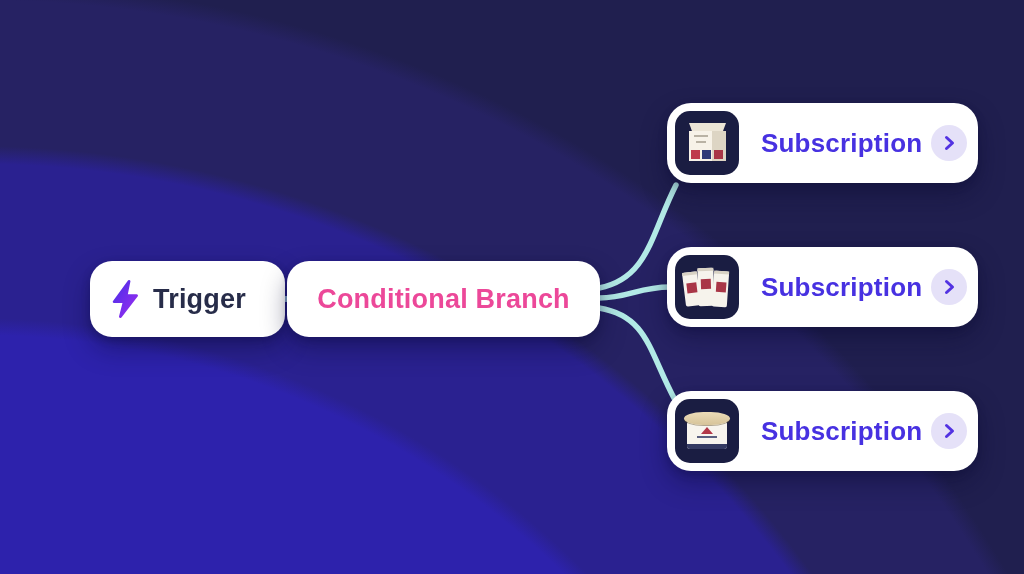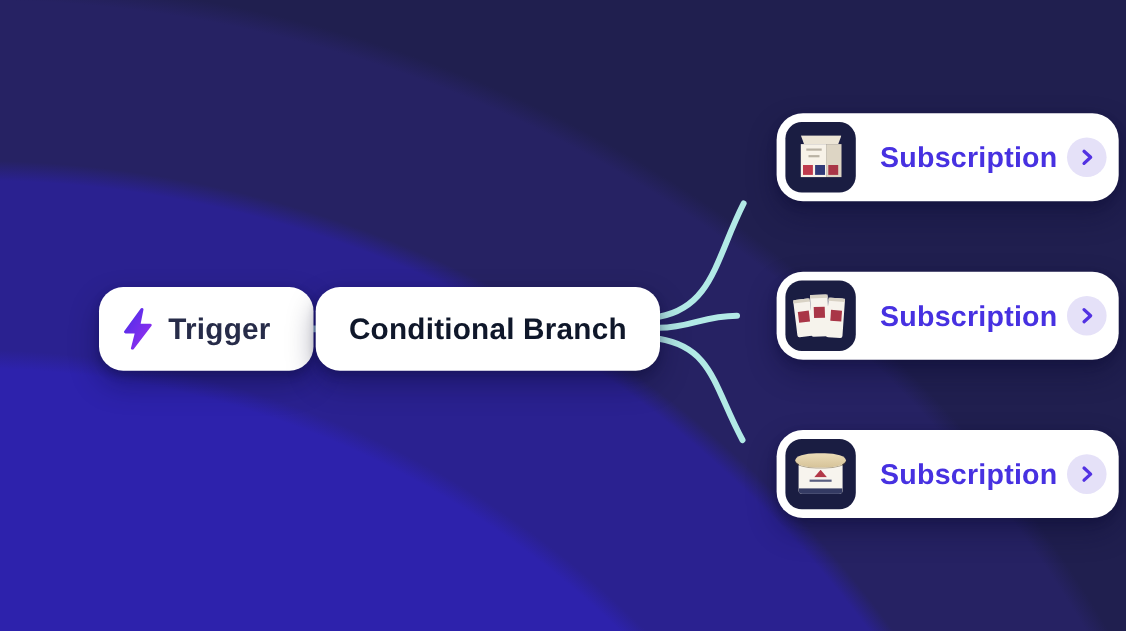--- a/index.html
+++ b/index.html
@@ -15,21 +15,21 @@
   .connector-layer{position:absolute;inset:0;z-index:1;}
   .node{
     position:absolute;z-index:2;background:#ffffff;
     box-shadow:0 12px 26px rgba(10,10,48,.38),0 3px 8px rgba(10,10,48,.22);
     display:flex;align-items:center;
   }
   .node-trigger{left:90px;top:261px;width:177px;height:76px;border-radius:22px;padding-left:18px;}
   .node-trigger .label{font-size:27px;font-weight:bold;color:#272c49;margin-left:11px;letter-spacing:.2px;}
   .node-conditional{left:287px;top:261px;width:313px;height:76px;border-radius:22px;justify-content:center;}
   .node-conditional .label{font-size:27px;font-weight:bold;color:#4731e1;letter-spacing:.2px;}
-  .node-sub{left:706px;width:292px;height:80px;border-radius:24px;padding:0 11px 0 8px;}
+  .node-sub{left:667px;width:292px;height:80px;border-radius:24px;padding:0 11px 0 8px;}
   .node-sub .label{font-size:26px;font-weight:bold;color:#4731e1;margin-left:22px;letter-spacing:.2px;}
   .sub-1{top:103px;} .sub-2{top:247px;} .sub-3{top:391px;}
 
   .thumb{width:64px;height:64px;border-radius:15px;background:#1a1d42;flex:0 0 auto;
          display:flex;align-items:center;justify-content:center;position:relative;overflow:hidden;}
 
   .chevron-wrap{margin-left:auto;width:36px;height:36px;border-radius:50%;background:#e5e1f8;
                 display:flex;align-items:center;justify-content:center;}
 
   
@@ -86,21 +86,21 @@
             <stop offset="1" stop-color="#9c2ef0"></stop>
           </linearGradient>
         </defs>
         <path d="M14 1 L3 16 h7.4 L7.6 27 L19.5 11.5 h-7.6 Z" fill="url(#boltGrad)" stroke="url(#boltGrad)" stroke-width="2" stroke-linejoin="round"></path>
       </svg>
     </span>
     <span class="label" style="color: rgb(39, 44, 73); text-align: center;">Trigger</span>
   </div>
 
   <div class="node node-conditional">
-    <span class="label" style="color: #0f172a;">Conditional Branch</span>
+    <span class="label" style="color: #ec4899;">Conditional Branch</span>
   </div>
 
   <div class="node node-sub sub-1">
     <div class="thumb" style="background: rgb(26, 29, 66);">
       <div class="box3d">
         <div class="box-top"></div>
         <div class="box-front">
           <div class="box-line"></div>
           <div class="box-line" style="width:10px;"></div>
           <div class="box-chips">

